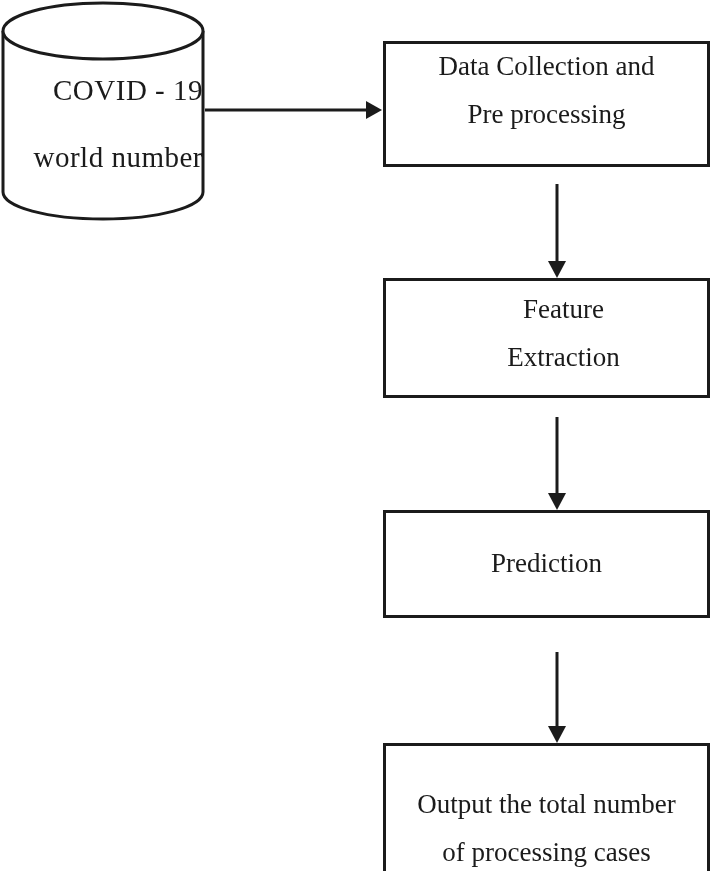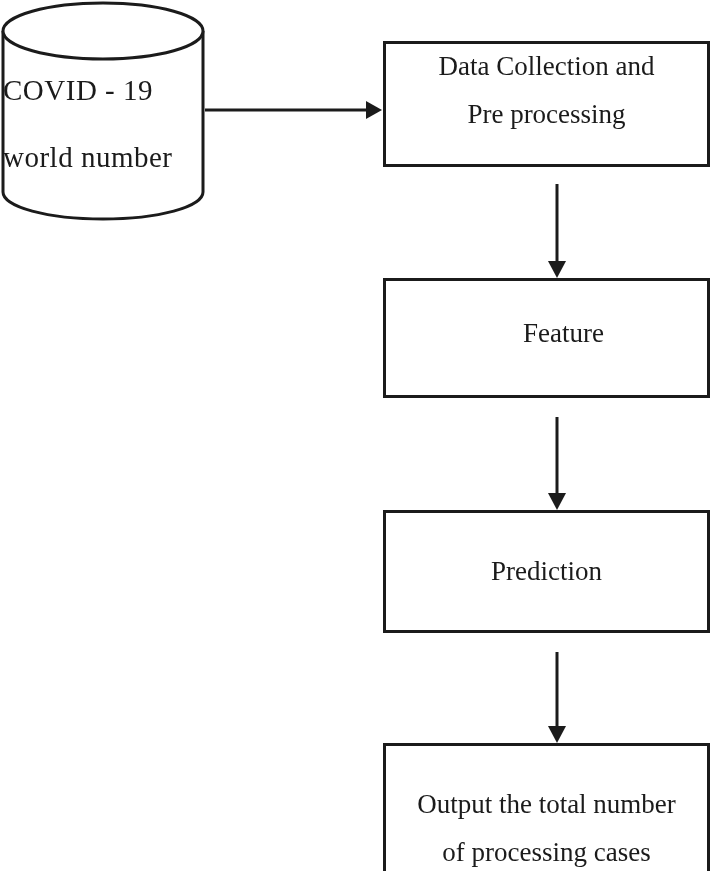--- a/index.html
+++ b/index.html
@@ -21,21 +21,21 @@
     left: 0;
     top: 0;
     width: 716px;
     height: 871px;
   }
   .db-label {
     position: absolute;
     left: 3px;
     top: 57px;
     width: 200px;
-    text-align: left;
+    text-align: right;
     font-size: 29px;
     line-height: 67px;
     letter-spacing: 0.5px;
     white-space: nowrap;
   }
   .node-box {
     position: absolute;
     left: 383px;
     width: 327px;
     box-sizing: border-box;
@@ -45,21 +45,21 @@
     flex-direction: column;
     align-items: center;
     justify-content: center;
     text-align: center;
     font-size: 27px;
     line-height: 48px;
     white-space: nowrap;
   }
   .box-collection { top: 41px;  height: 126px; padding-bottom: 28px; }
   .box-feature    { top: 278px; height: 120px; padding-bottom: 10px; padding-left: 34px; }
-  .box-prediction { top: 510px; height: 123px; padding-bottom: 2px; }
+  .box-prediction { top: 510px; height: 108px; padding-bottom: 2px; }
   .box-output     { top: 743px; height: 148px; padding-bottom: 12px; justify-content: flex-end; }
   .stroke {
     fill: none;
     stroke: #1b1b1b;
     stroke-width: 3;
   }
   .fill-white {
     fill: #ffffff;
   }
   .arrowhead {
@@ -105,20 +105,21 @@
     <div>world number</div>
   </div>
 
   <div class="node-box box-collection">
     <div>Data Collection and</div>
     <div>Pre processing</div>
   </div>
 
   <div class="node-box box-feature">
     <div>Feature</div>
+    <div>Extraction</div>
   </div>
 
   <div class="node-box box-prediction">
     <div>Prediction</div>
   </div>
 
   <div class="node-box box-output">
     <div>Output the total number</div>
     <div>of processing cases</div>
   </div>

